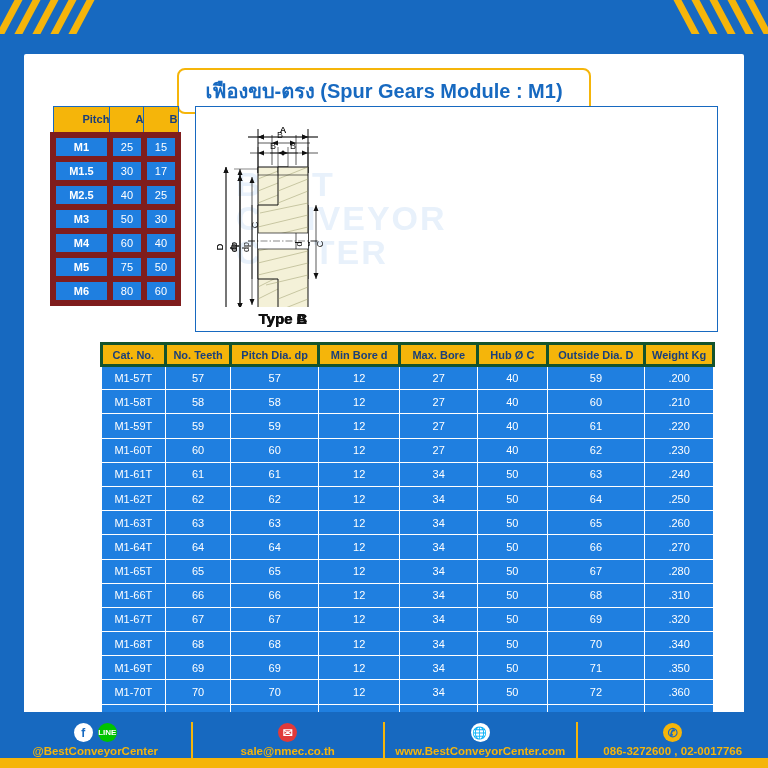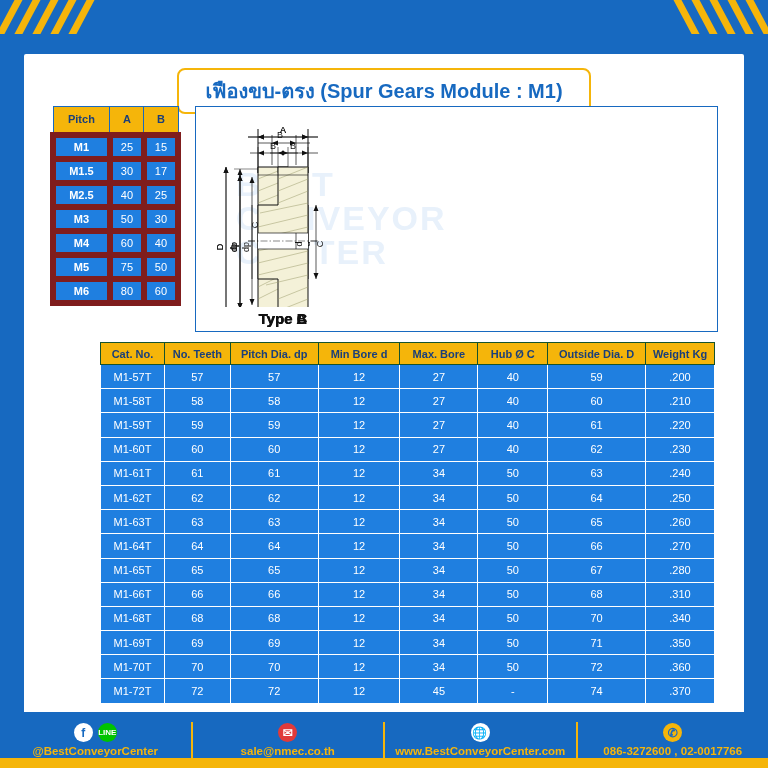--- a/index.html
+++ b/index.html
@@ -63,20 +63,21 @@
     width: 131px;
     font-size: 11px;
   }
   .pitch-table th {
     background: #f5b50a;
     color: #1a3f7a;
     font-weight: bold;
     border: 1px solid #1769c0;
     height: 28px;
     font-size: 11px;
+    text-align: right;
   }
   .pitch-table td {
     background: #1f7fe0;
     color: #ffffff;
     border: 6px solid #7f1d1d;
     text-align: center;
     height: 24px;
     font-size: 11px;
   }
   .pitch-table td.first { font-weight: bold; }
@@ -106,21 +107,21 @@
 
   
   .spec {
     position: absolute; left: 76px; top: 288px;
     width: 615px;
     font-size: 10.5px;
   }
   .spec th {
     background: #f5b50a;
     color: #1a3f7a;
-    border: 1px solid #14532d;
+    border: 3px solid #14532d;
     height: 22px;
     font-size: 11px;
     font-weight: bold;
     padding: 0 4px;
   }
   .spec td {
     background: #1f7fe0;
     color: #ffffff;
     border: 1px solid #ffffff;
     text-align: center;
@@ -526,20 +527,30 @@
           <td>M1-66T</td>
           <td>66</td>
           <td>66</td>
           <td>12</td>
           <td>34</td>
           <td>50</td>
           <td>68</td>
           <td>.310</td>
         </tr>
         <tr>
+          <td>M1-67T</td>
+          <td>67</td>
+          <td>67</td>
+          <td>12</td>
+          <td>34</td>
+          <td>50</td>
+          <td>69</td>
+          <td>.320</td>
+        </tr>
+        <tr>
           <td>M1-68T</td>
           <td>68</td>
           <td>68</td>
           <td>12</td>
           <td>34</td>
           <td>50</td>
           <td>70</td>
           <td>.340</td>
         </tr>
         <tr>

